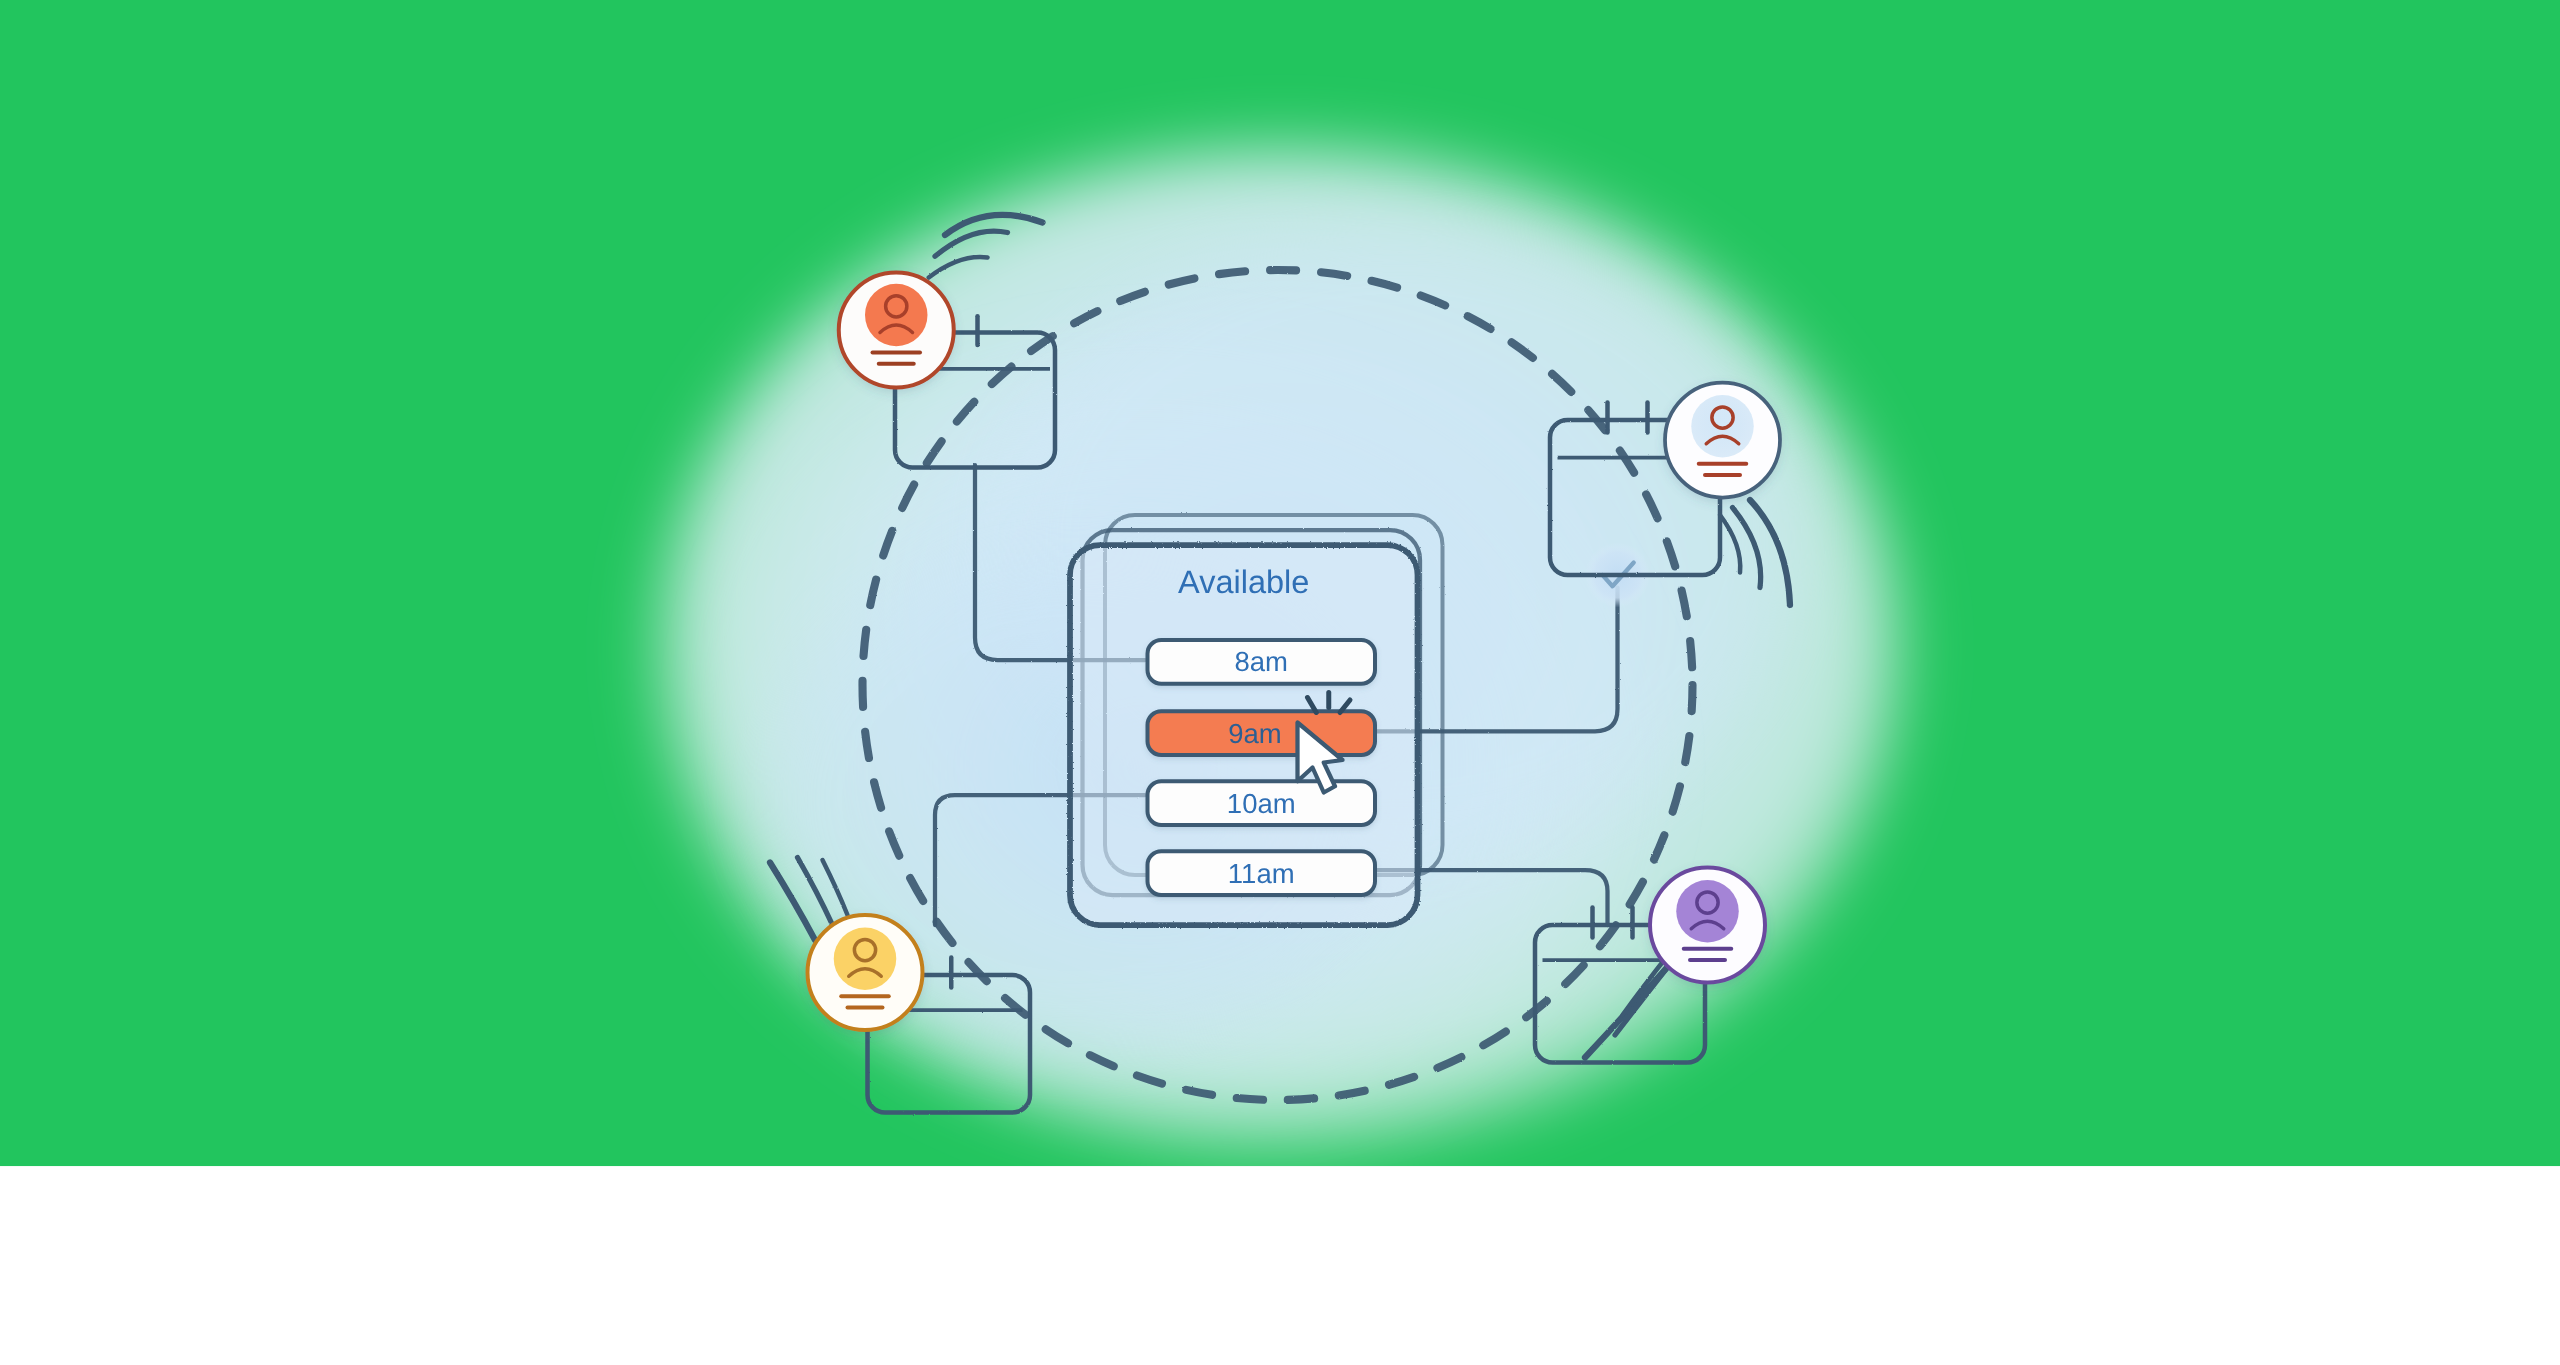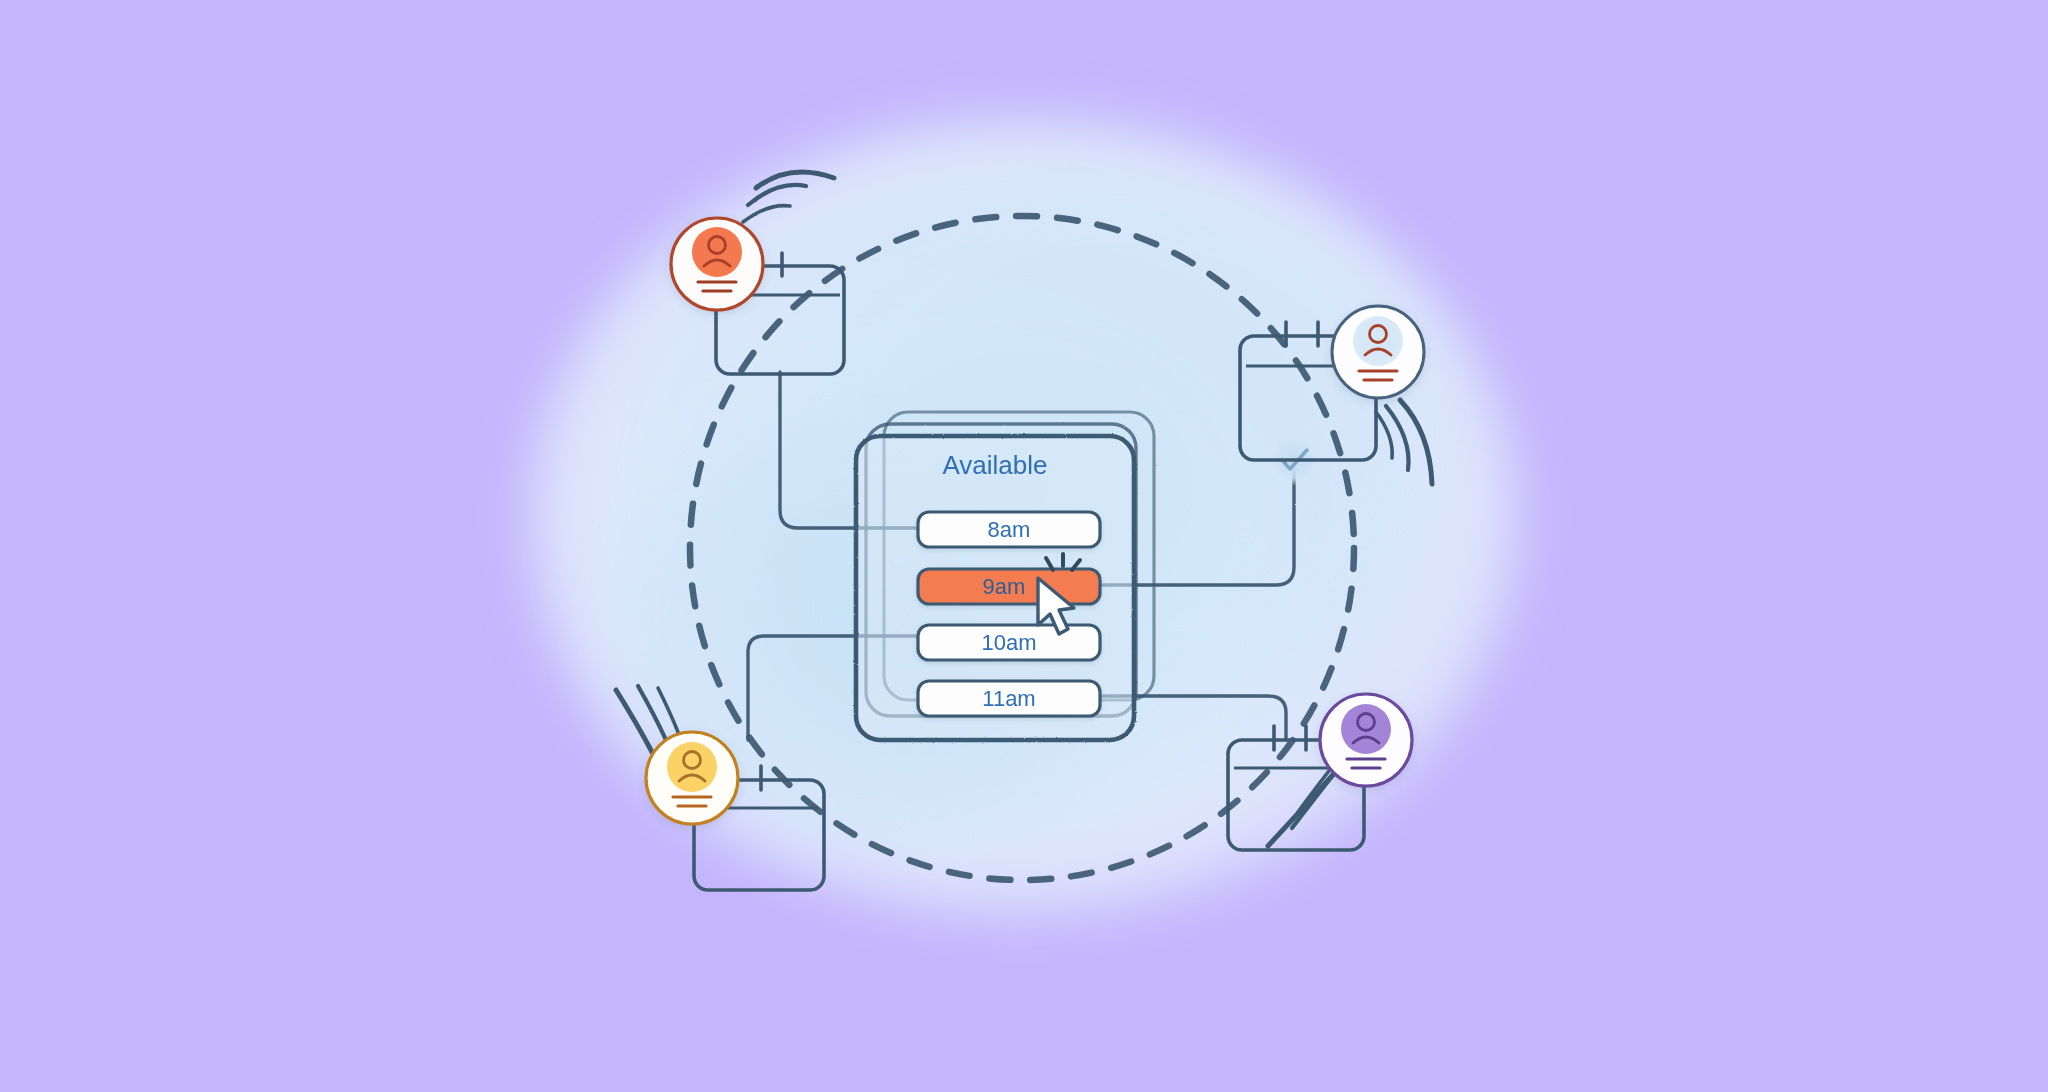--- a/index.html
+++ b/index.html
@@ -7,23 +7,23 @@
     margin: 0;
     padding: 0;
     background: #ffffff;
   }
   body {
     font-family: "Liberation Sans", sans-serif;
   }
   #stage {
     position: relative;
     width: 2048px;
-    height: 1092px;
+    height: 933px;
     overflow: hidden;
-    background: #c4b5fd;
+    background: #22c55e;
   }
   #scene {
     position: absolute;
     inset: 0;
     width: 2048px;
     height: 1092px;
   }
   .txt {
     font-family: "Liberation Sans", sans-serif;
   }

